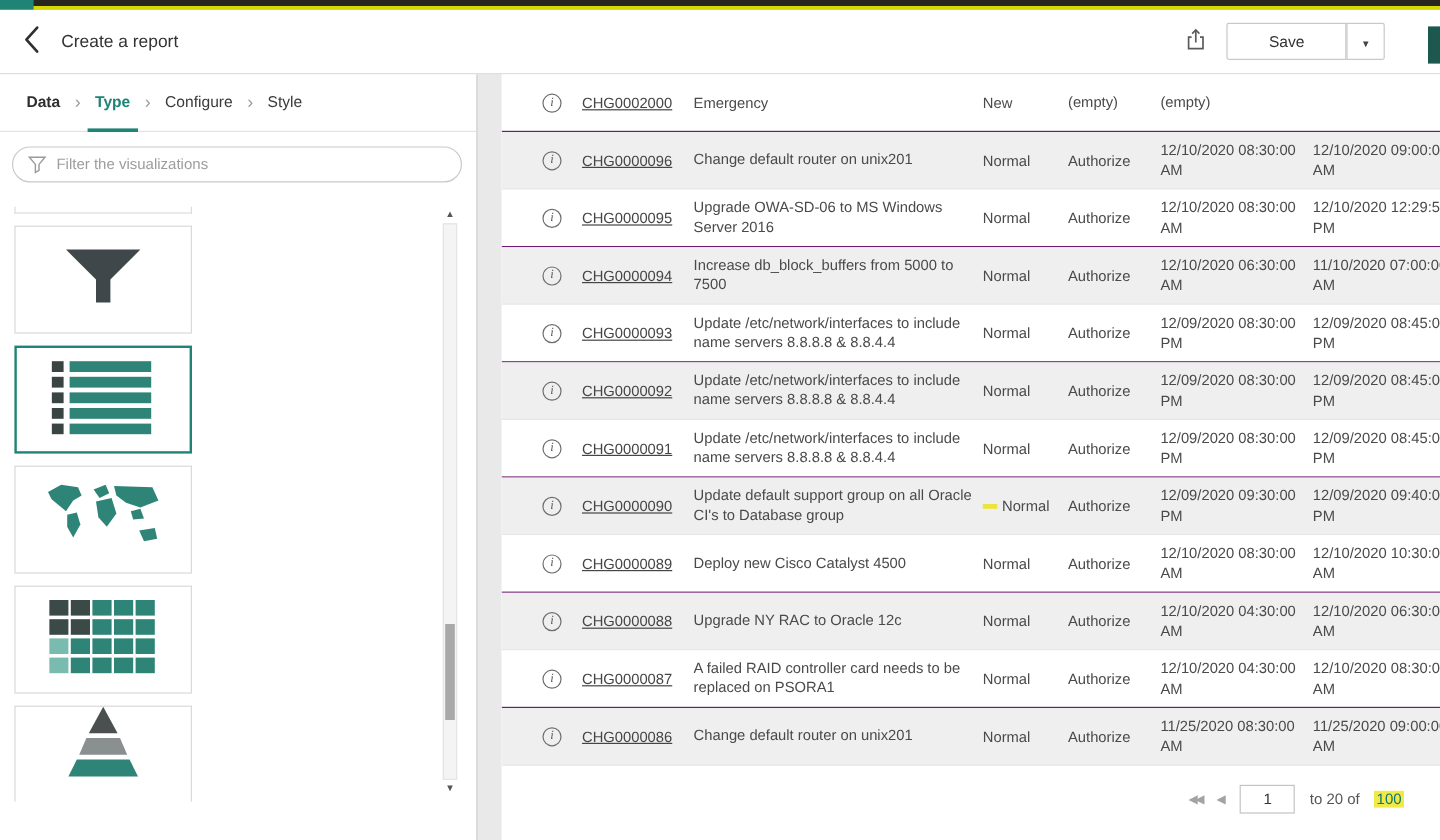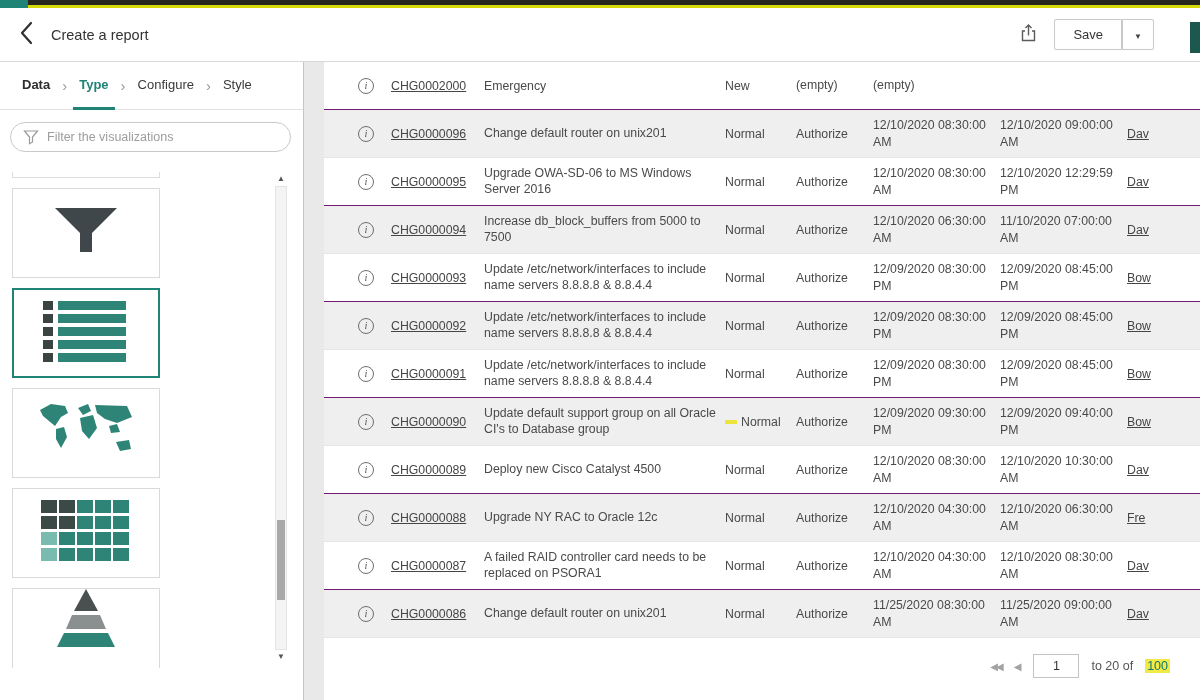--- a/index.html
+++ b/index.html
@@ -12,30 +12,30 @@
   .top-strip .strip-teal { position:absolute; left:0; top:0; width:28px; height:8px; background:#1f8476; z-index:2; }
 
   
   header { height:54px; background:#fff; border-bottom:1px solid #d8d8d8; display:flex; align-items:center; padding:0 18px; position:relative; }
   .back-btn { background:none; border:none; cursor:pointer; margin-right:16px; display:flex; align-items:center; }
   .page-title { font-size:14.5px; font-weight:400; color:#333;text-align:right; }
   .header-right { margin-left:auto; display:flex; align-items:center; gap:16px; padding-right:28px; }
   .share-btn { background:none; border:none; cursor:pointer; display:flex; }
   .save-group { display:flex; }
   .save-group button { background:#fff; border:1px solid #c9c9c9; height:31px; font-size:13px; color:#333; cursor:pointer; font-family:inherit; }
-  .save-main { padding:0 18px; border-right:none; border-radius:2px 0 0 2px;text-align:right; }
+  .save-main { padding:0 34px; border-right:none; border-radius:2px 0 0 2px;text-align:right; }
   .save-caret { padding:0 11px; border-radius:0 2px 2px 0; }
   .save-caret .caret { font-size:8px; color:#444; }
   .edge-block { position:absolute; right:0; top:14px; width:10px; height:31px; background:#1d584e; }
 
   
   .main { position:absolute; top:62px; left:0; right:0; bottom:0; display:flex; }
 
   
-  aside { width:304px; background:#fff; border-right:1px solid #c6c6c6; position:relative; flex:none; }
+  aside { width:398px; background:#fff; border-right:1px solid #c6c6c6; position:relative; flex:none; }
   .steps { display:flex; align-items:center; height:48px; padding:0 14px; border-bottom:1px solid #e2e2e2; font-size:13px; color:#3a3a3a; }
   .step { height:48px; display:flex; align-items:center; padding:0 6px; margin:0 2px; border-bottom:3px solid transparent; cursor:pointer; }
   .step:first-child { font-weight:bold; color:#2e2e2e; }
   .step.active { color:#1f8476; border-bottom-color:#1f8476; font-weight:bold; }
   .sep { color:#9a9a9a; font-size:15px; padding:0 4px; }
   .sep::before { content:"\203A"; }
 
   .filter-wrap { position:relative; margin:12px 12px 0 10px; }
   .filter-wrap input { width:100%; height:30px; border:1px solid #c9c9c9; border-radius:15px; padding:0 12px 0 36px; font-size:12.5px; color:#555; font-family:inherit; outline:none; }
   .filter-wrap input::placeholder { color:#9d9d9d; }

